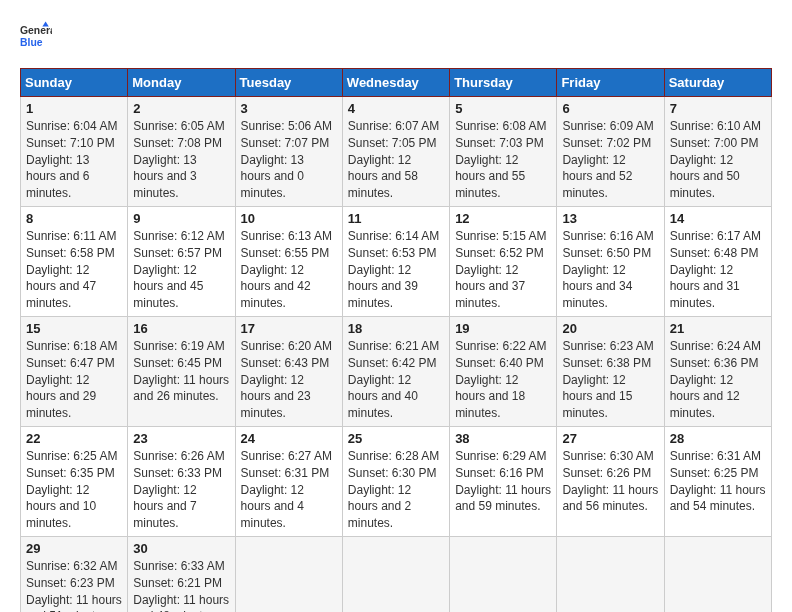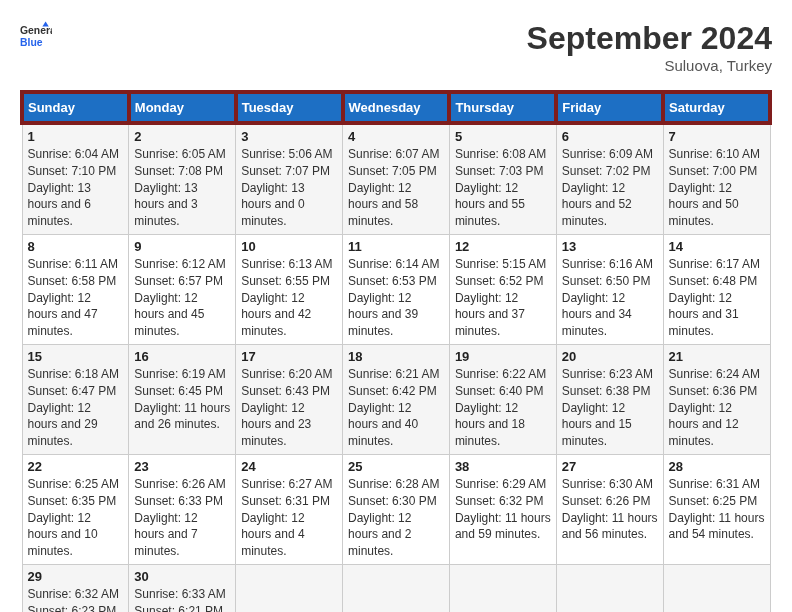--- a/index.html
+++ b/index.html
@@ -42,21 +42,21 @@
       border-collapse: collapse;
       font-size: 11px;
     }
     thead th {
       background: #1d6fc4;
       color: #fff;
       padding: 6px 4px;
       text-align: left;
       font-size: 13px;
       font-weight: bold;
-      border: 4px solid #7f1d1d;
+      border: 1px solid #7f1d1d;
     }
     tbody tr {
       vertical-align: top;
     }
     tbody td {
       border: 1px solid #ccc;
       padding: 4px 5px;
       min-height: 80px;
       width: calc(100% / 7);
     }
@@ -85,24 +85,20 @@
 </head>
 <body>
 
 <div class="header">
   <div class="logo">
     <svg class="logo-icon" viewBox="0 0 40 40" xmlns="http://www.w3.org/2000/svg">
       <text x="0" y="18" font-size="13" font-weight="bold" fill="#333" font-family="Arial">General</text>
       <text x="0" y="32" font-size="13" font-weight="bold" fill="#2563eb" font-family="Arial">Blue</text>
       <polygon points="36,8 44,8 40,2" fill="#2563eb" transform="translate(-8, 0)"></polygon>
     </svg>
-  </div>
-  <div class="title-block">
-    <div class="month-title">September 2024</div>
-    <div class="subtitle">Suluova, Turkey</div>
   </div>
 </div>
 
 <table>
   <thead>
     <tr>
       <th>Sunday</th>
       <th>Monday</th>
       <th>Tuesday</th>
       <th>Wednesday</th>
@@ -316,21 +312,21 @@
         <div class="day-info">
           <span>Sunrise: 6:28 AM</span><br>
           <span>Sunset: 6:30 PM</span><br>
           <span>Daylight: 12 hours and 2 minutes.</span>
         </div>
       </td>
         <td>
         <span class="day-num">38</span>
         <div class="day-info">
           <span>Sunrise: 6:29 AM</span><br>
-          <span>Sunset: 6:32 PM</span><br>
+          <span>Sunset: 6:16 PM</span><br>
           <span>Daylight: 11 hours and 59 minutes.</span>
         </div>
       </td>
         <td>
         <span class="day-num">27</span>
         <div class="day-info">
           <span>Sunrise: 6:30 AM</span><br>
           <span>Sunset: 6:26 PM</span><br>
           <span>Daylight: 11 hours and 56 minutes.</span>
         </div>

